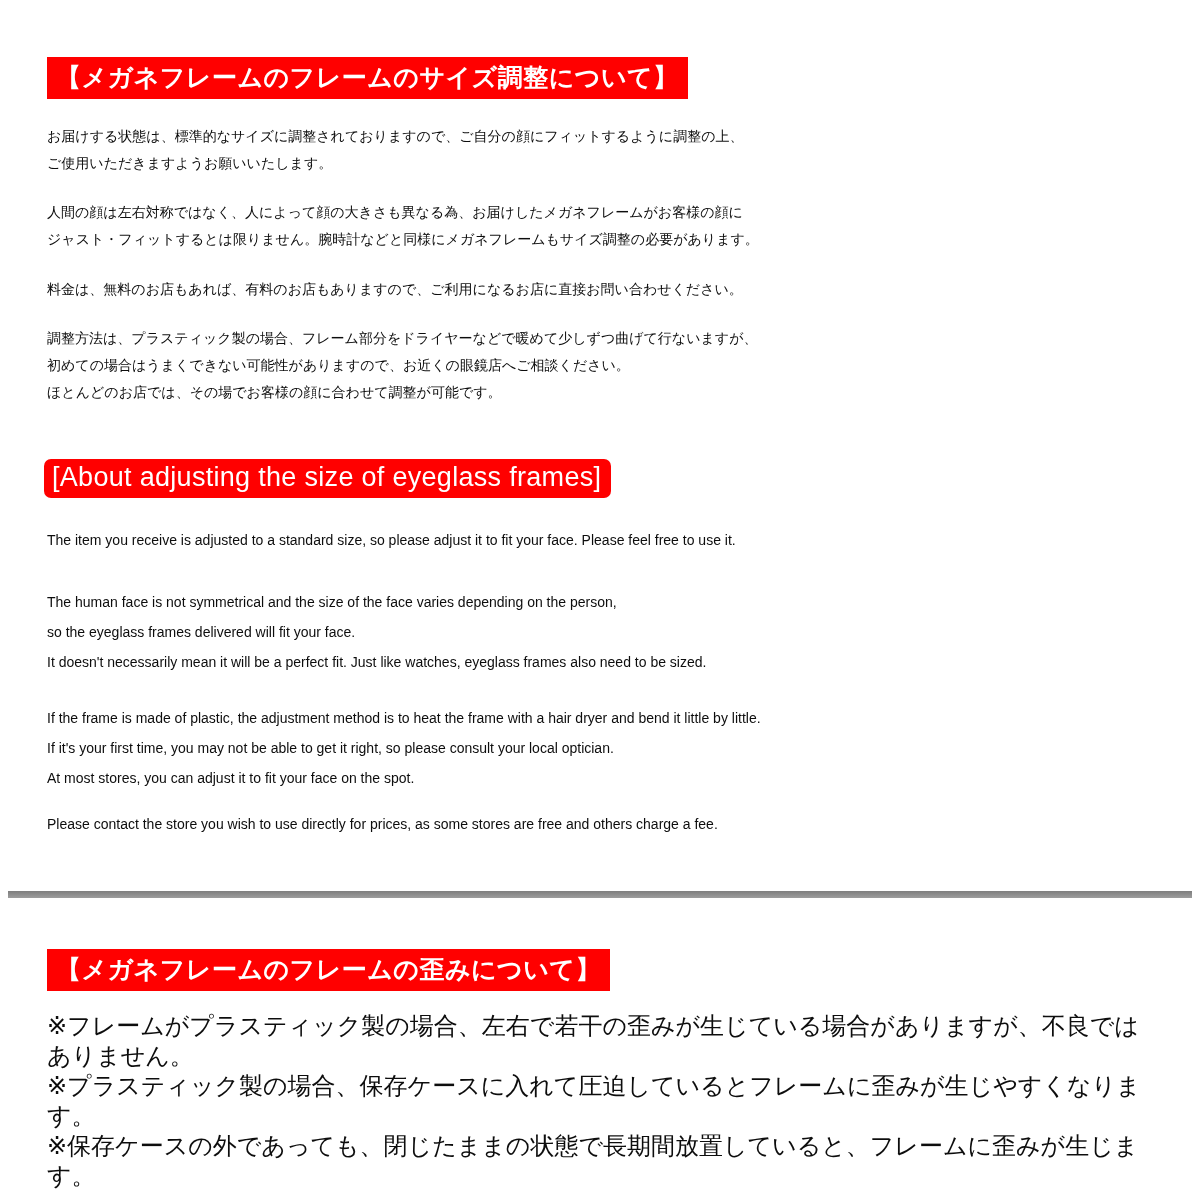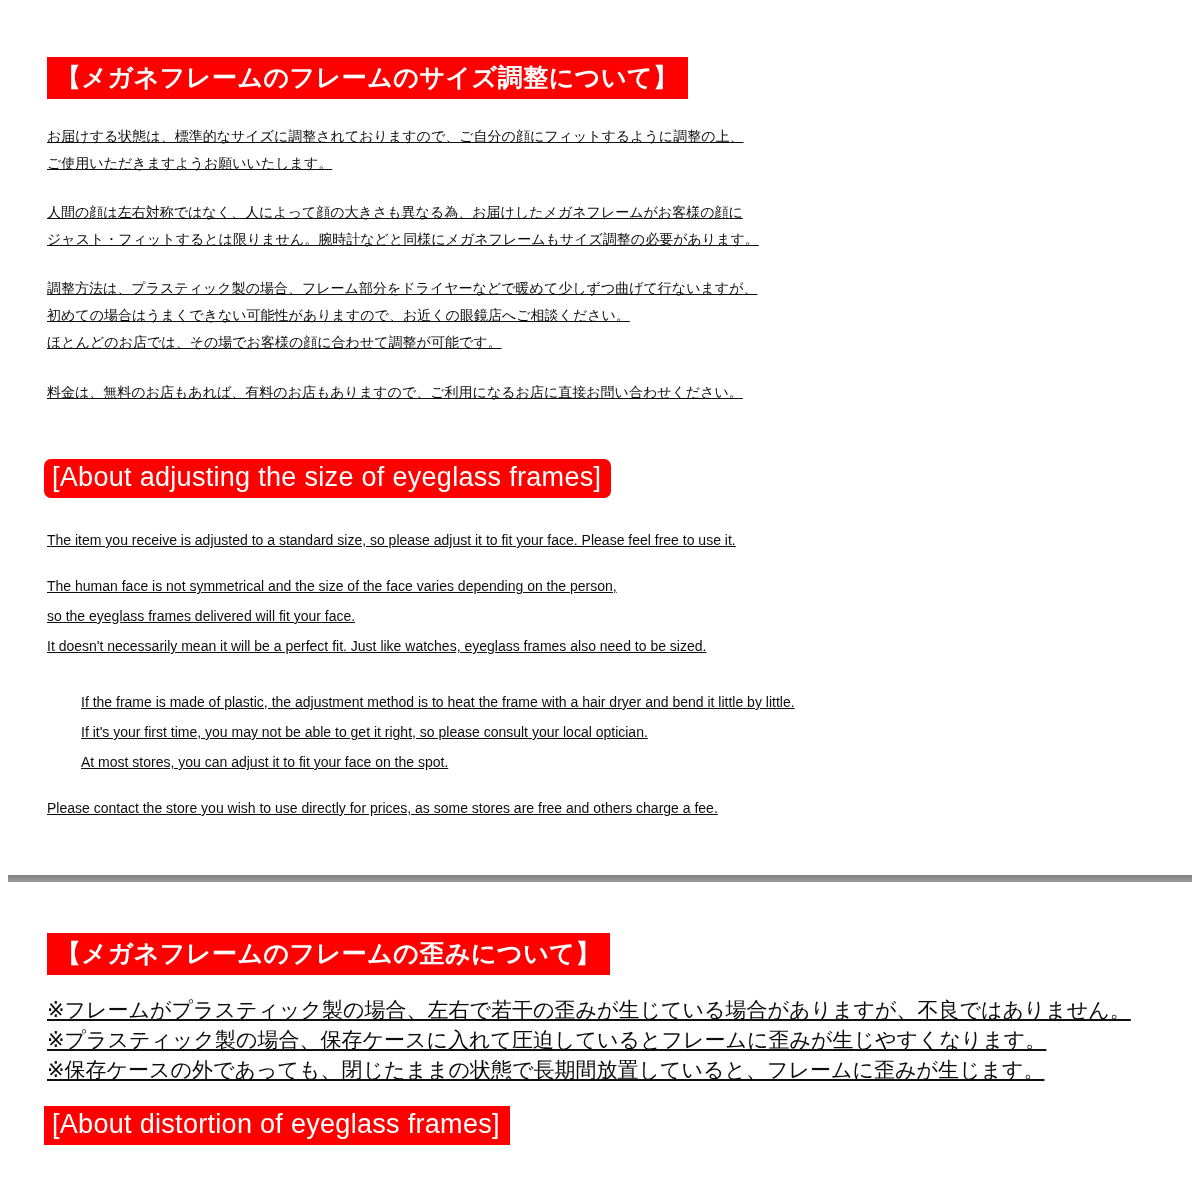--- a/index.html
+++ b/index.html
@@ -8,21 +8,20 @@
     height: 1200px;
     background: #ffffff;
     font-family: "Liberation Sans", "DejaVu Sans", sans-serif;
     color: #111111;
     overflow: hidden;
   }
   .page {
     width: 1200px;
     height: 1200px;
     position: relative;
-    text-decoration: underline;
   }
   .content {
     padding-left: 47px;
     padding-right: 40px;
   }
   .red-heading {
     display: inline-block;
     background: #ff0000;
     color: #ffffff;
     white-space: nowrap;
@@ -45,35 +44,35 @@
     white-space: pre-line;
     color: #0d0d0d;
   }
   .en-body {
     font-size: 14px;
     line-height: 30px;
     white-space: pre-line;
     color: #0d0d0d;
   }
   .jp-notes {
-    font-size: 21px;
+    font-size: 24px;
     line-height: 30px;
     white-space: pre-line;
     color: #0d0d0d;
   }
   
   #jp-size-heading   { margin-top: 57px; margin-left: 0; }
   #jp-size-p1        { margin-top: 24px; }
   #jp-size-p2        { margin-top: 22px; }
   #jp-size-p3        { margin-top: 22px; }
   #jp-size-p4        { margin-top: 23px; }
   #en-size-heading   { margin-top: 53px; margin-left: -3px; border-radius: 7px; }
   #en-size-p1        { margin-top: 27px; }
-  #en-size-p2        { margin-top: 16px; }
-  #en-size-p3        { margin-top: 26px; margin-left: 34px; }
+  #en-size-p2        { margin-top: 32px; }
+  #en-size-p3        { margin-top: 26px; }
   #en-size-p4        { margin-top: 16px; }
   .divider {
     margin: 52px 8px 0 8px;
     height: 7px;
     background: linear-gradient(#7e7e7e, #9d9d9d);
   }
   #jp-dist-heading   { margin-top: 51px; }
   #jp-dist-notes     { margin-top: 20px; }
   #en-dist-heading   { margin-top: 21px; margin-left: -3px; text-align: right; }
 </style>
@@ -83,24 +82,24 @@
 <div class="page">
   <div class="content">
 
     
     <div id="jp-size-heading" class="red-heading jp">【メガネフレームのフレームのサイズ調整について】</div>
 
     <div id="jp-size-p1" class="jp-body">お届けする状態は、標準的なサイズに調整されておりますので、ご自分の顔にフィットするように調整の上、
 ご使用いただきますようお願いいたします。</div>
     <div id="jp-size-p2" class="jp-body">人間の顔は左右対称ではなく、人によって顔の大きさも異なる為、お届けしたメガネフレームがお客様の顔に
 ジャスト・フィットするとは限りません。腕時計などと同様にメガネフレームもサイズ調整の必要があります。</div>
+    <div id="jp-size-p4" class="jp-body">料金は、無料のお店もあれば、有料のお店もありますので、ご利用になるお店に直接お問い合わせください。</div>
     <div id="jp-size-p3" class="jp-body">調整方法は、プラスティック製の場合、フレーム部分をドライヤーなどで暖めて少しずつ曲げて行ないますが、
 初めての場合はうまくできない可能性がありますので、お近くの眼鏡店へご相談ください。
 ほとんどのお店では、その場でお客様の顔に合わせて調整が可能です。</div>
-    <div id="jp-size-p4" class="jp-body">料金は、無料のお店もあれば、有料のお店もありますので、ご利用になるお店に直接お問い合わせください。</div>
 
     
     <div id="en-size-heading" class="red-heading en">[About adjusting the size of eyeglass frames]</div>
 
     <div id="en-size-p1" class="en-body">The item you receive is adjusted to a standard size, so please adjust it to fit your face. Please feel free to use it.</div>
     <div id="en-size-p2" class="en-body">The human face is not symmetrical and the size of the face varies depending on the person,
 so the eyeglass frames delivered will fit your face.
 It doesn't necessarily mean it will be a perfect fit. Just like watches, eyeglass frames also need to be sized.</div>
     <div id="en-size-p3" class="en-body">If the frame is made of plastic, the adjustment method is to heat the frame with a hair dryer and bend it little by little.
 If it's your first time, you may not be able to get it right, so please consult your local optician.

